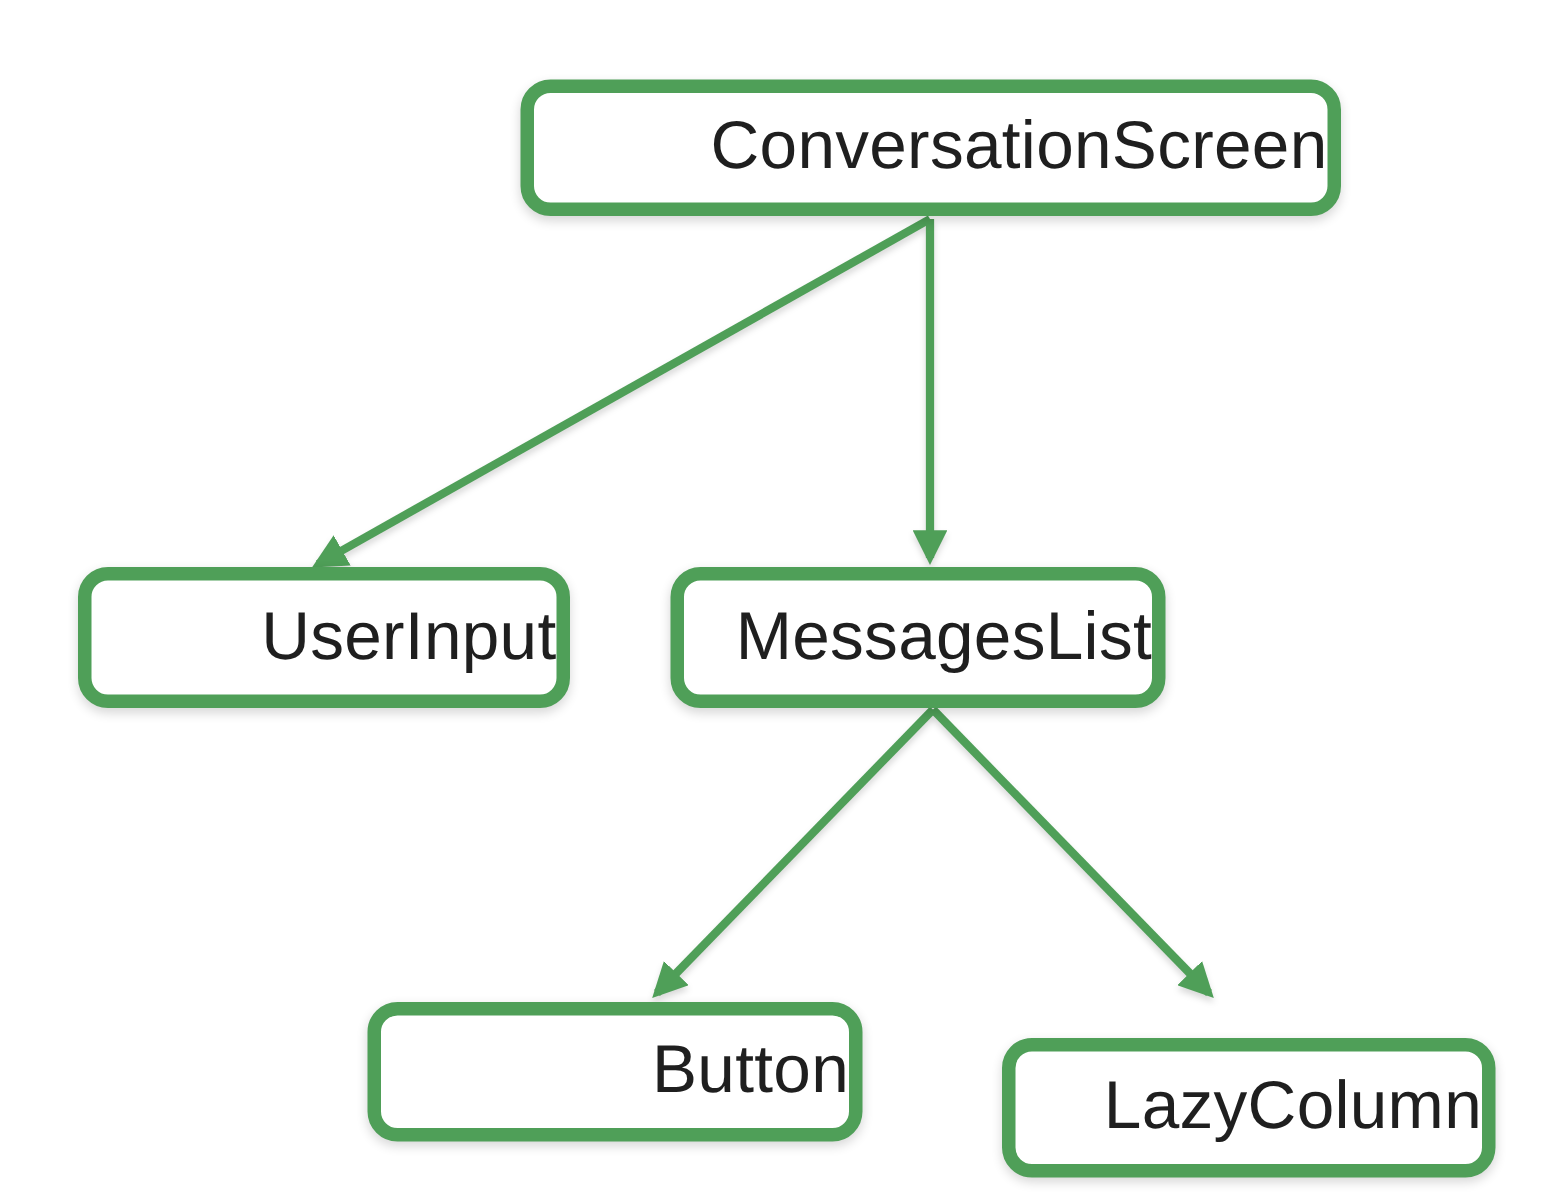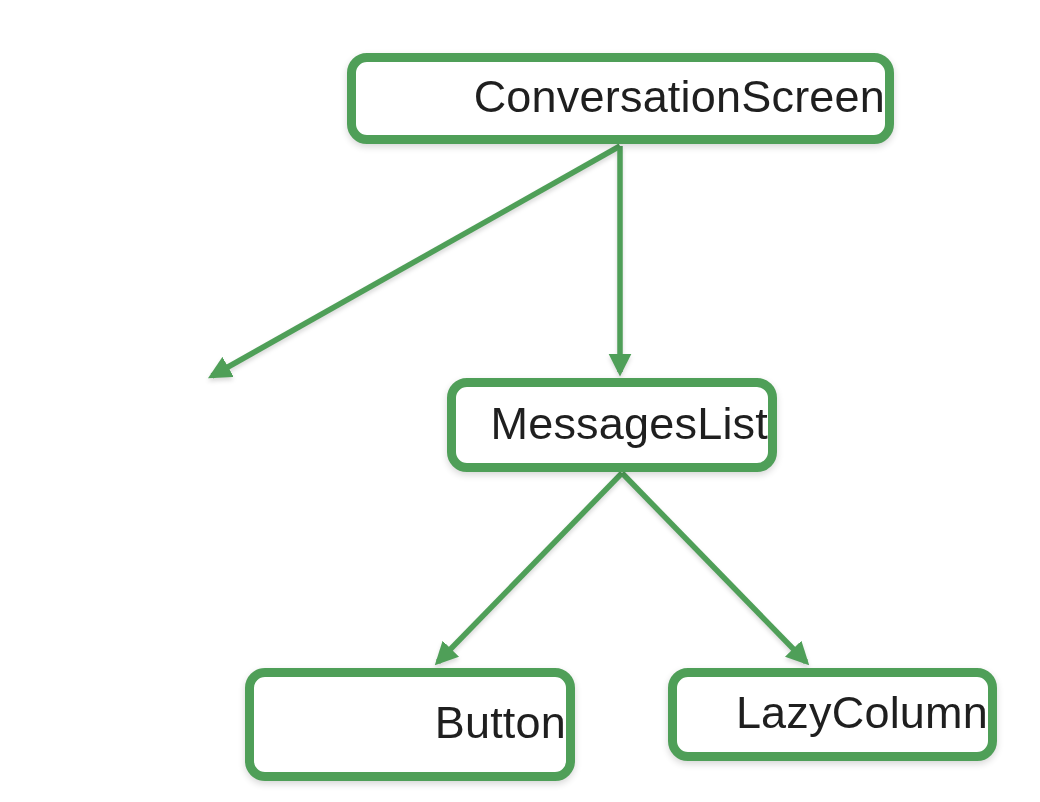--- a/index.html
+++ b/index.html
@@ -44,22 +44,22 @@
     color: var(--text);
     font-size: 45px;
     letter-spacing: 0.2px;
     white-space: nowrap;
     line-height: 1;
     padding-bottom: 4px;
   }
   #node-conversation-screen { left: 347px; top: 53px;  width: 547px; height: 91px; }
   #node-user-input          { left: 52px;  top: 378px; width: 328px; height: 94px; }
   #node-messages-list       { left: 447px; top: 378px; width: 330px; height: 94px; }
-  #node-button              { left: 245px; top: 668px; width: 330px; height: 113px; }
-  #node-lazy-column         { left: 668px; top: 668px; width: 329px; height: 93px; }
+  #node-button              { left: 245px; top: 668px; width: 330px; height: 93px; }
+  #node-lazy-column         { left: 668px; top: 692px; width: 329px; height: 93px; }
 </style>
 </head>
 <body>
 
 <div class="canvas">
 
   <svg class="edges" viewBox="0 0 1040 802" xmlns="http://www.w3.org/2000/svg">
     <defs>
       <marker id="arrowhead" viewBox="0 0 10 10" refX="8" refY="5" markerWidth="4.2" markerHeight="4.2" orient="auto-start-reverse" markerUnits="strokeWidth">
         <path d="M 0 0 L 10 5 L 0 10 z" fill="#4f9f58"></path>
@@ -68,20 +68,23 @@
     <line x1="620" y1="146" x2="212" y2="376" marker-end="url(#arrowhead)"></line>
     <line x1="620" y1="146" x2="620" y2="372" marker-end="url(#arrowhead)"></line>
     <line x1="622" y1="473" x2="438" y2="662" marker-end="url(#arrowhead)"></line>
     <line x1="622" y1="473" x2="806" y2="662" marker-end="url(#arrowhead)"></line>
   </svg>
 
   <div class="node" id="node-conversation-screen">
     <span class="label">ConversationScreen</span>
   </div>
 
+  <div class="node" id="node-user-input">
+    <span class="label">UserInput</span>
+  </div>
 
   <div class="node" id="node-messages-list">
     <span class="label">MessagesList</span>
   </div>
 
   <div class="node" id="node-button">
     <span class="label">Button</span>
   </div>
 
   <div class="node" id="node-lazy-column">

